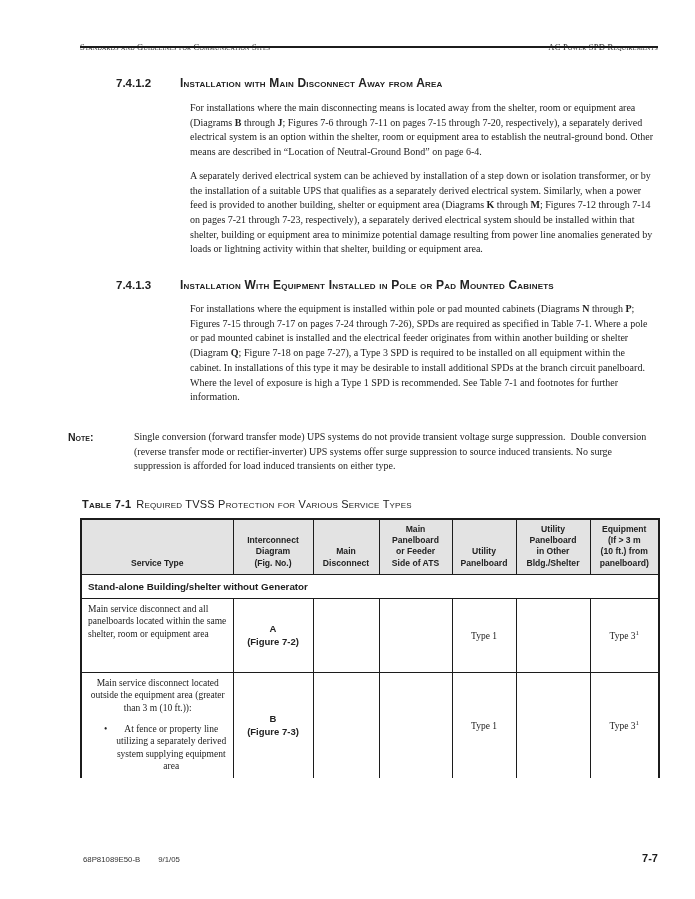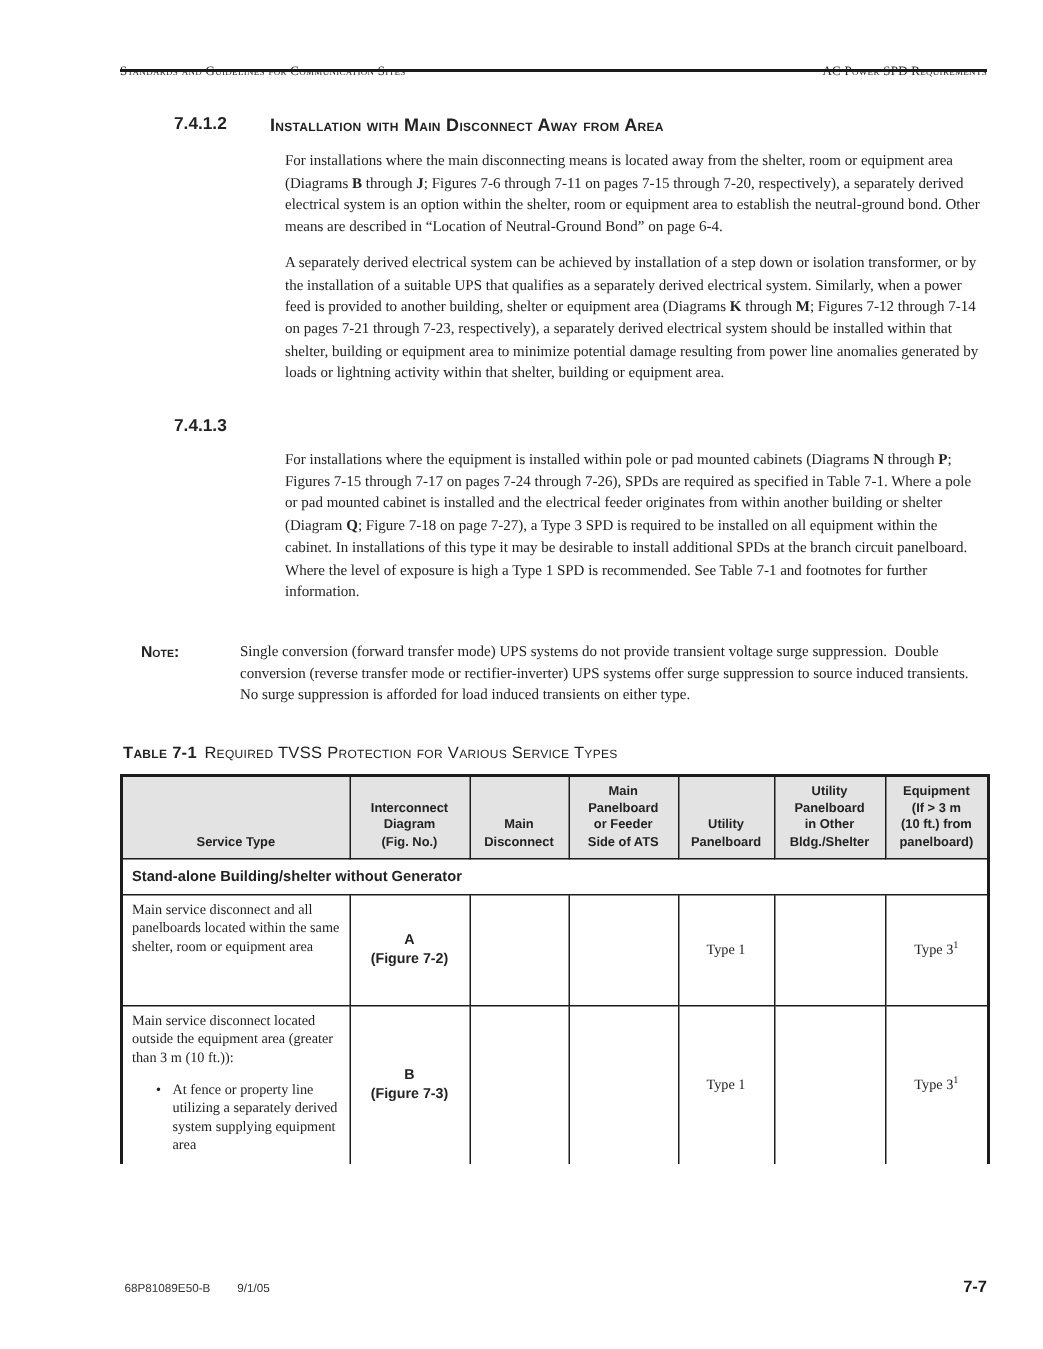--- a/index.html
+++ b/index.html
@@ -56,21 +56,21 @@
     line-height: 14.7px;
     text-align: left;
   }
   .para.p1 { margin-top: 11px; }
   .para.p2 { margin-top: 9px; }
   .para.p3 { margin-top: 10px; }
 
   .note {
     display: flex;
     margin-top: 25px;
-    margin-left: 94px;
+    margin-left: 68px;
     margin-right: 38px;
   }
   .note-label {
     flex-shrink: 0;
     width: 66px;
     font-family: "Liberation Sans", sans-serif;
     font-weight: bold;
     font-variant: small-caps;
     font-size: 10.5px;
     padding-top: 1px;
@@ -135,21 +135,21 @@
     text-align: center;
     vertical-align: middle;
     white-space: pre-line;
   }
   td.val {
     font-size: 9.5px;
     text-align: center;
     vertical-align: middle;
   }
   tr.r1 td { height: 65px; }
-  tr.r2 td { height: 97px; border-bottom: none; }
+  tr.r2 td { height: 97px; border-bottom: none; text-align: center; }
   ul.bullets { margin: 9px 0 0 16px; padding: 0; }
   ul.bullets li {
     list-style: none;
     position: relative;
     padding-left: 11px;
   }
   ul.bullets li::before {
     content: "\2022";
     position: absolute;
     left: 0; top: 0;
@@ -188,20 +188,21 @@
         <span class="sec-num">7.4.1.2</span>
         <span class="sec-title">Installation with Main Disconnect Away from Area</span>
       </div>
       <p class="para p1"><span>For installations where the main disconnecting means is located away from the shelter, room or equipment area (Diagrams </span><span style="font-weight: bold;">B</span><span> through </span><span style="font-weight: bold;">J</span><span>; Figures 7-6 through 7-11 on pages 7-15 through 7-20, respectively), a separately derived electrical system is an option within the shelter, room or equipment area to establish the neutral-ground bond. Other means are described in “Location of Neutral-Ground Bond” on page 6-4.</span></p>
       <p class="para p2"><span>A separately derived electrical system can be achieved by installation of a step down or isolation transformer, or by the installation of a suitable UPS that qualifies as a separately derived electrical system. Similarly, when a power feed is provided to another building, shelter or equipment area (Diagrams </span><span style="font-weight: bold;">K</span><span> through </span><span style="font-weight: bold;">M</span><span>; Figures 7-12 through 7-14 on pages 7-21 through 7-23, respectively), a separately derived electrical system should be installed within that shelter, building or equipment area to minimize potential damage resulting from power line anomalies generated by loads or lightning activity within that shelter, building or equipment area.</span></p>
     </div>
 
     <div>
       <div class="sec-head second">
         <span class="sec-num">7.4.1.3</span>
+        <span class="sec-title">Installation With Equipment Installed in Pole or Pad Mounted Cabinets</span>
       </div>
       <p class="para p3"><span>For installations where the equipment is installed within pole or pad mounted cabinets (Diagrams </span><span style="font-weight: bold;">N</span><span> through </span><span style="font-weight: bold;">P</span><span>; Figures 7-15 through 7-17 on pages 7-24 through 7-26), SPDs are required as specified in Table 7-1. Where a pole or pad mounted cabinet is installed and the electrical feeder originates from within another building or shelter (Diagram </span><span style="font-weight: bold;">Q</span><span>; Figure 7-18 on page 7-27), a Type 3 SPD is required to be installed on all equipment within the cabinet. In installations of this type it may be desirable to install additional SPDs at the branch circuit panelboard. Where the level of exposure is high a Type 1 SPD is recommended. See Table 7-1 and footnotes for further information.</span></p>
     </div>
 
     <div class="note">
       <span class="note-label">Note:</span>
       <div class="note-text">Single conversion (forward transfer mode) UPS systems do not provide transient voltage surge suppression.&nbsp; Double conversion (reverse transfer mode or rectifier-inverter) UPS systems offer surge suppression to source induced transients. No surge suppression is afforded for load induced transients on either type.</div>
     </div>
 
     <div class="caption">

